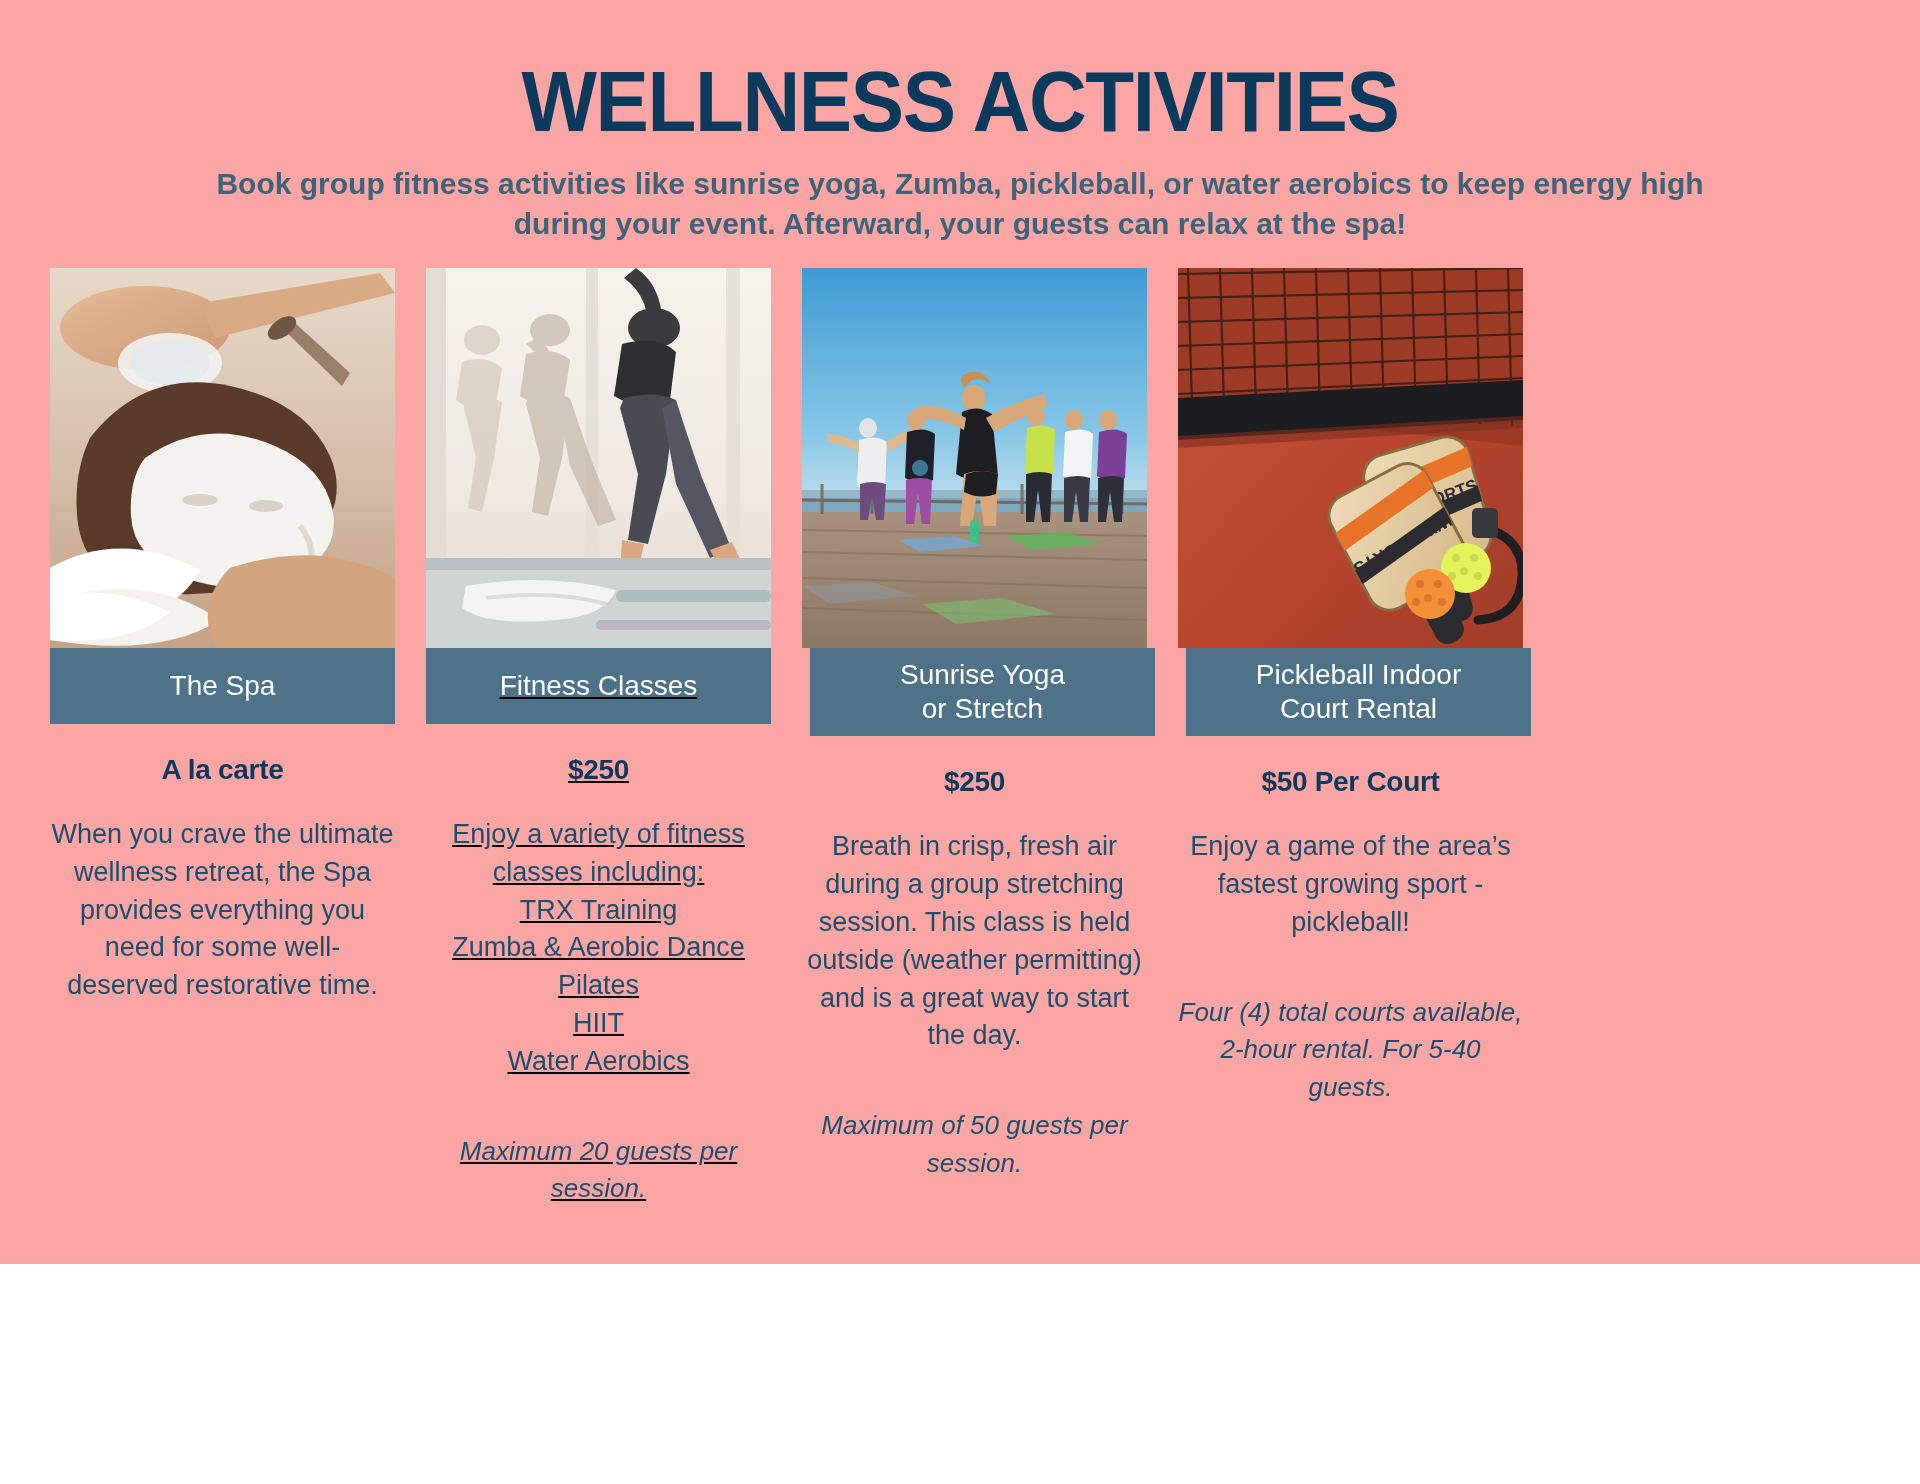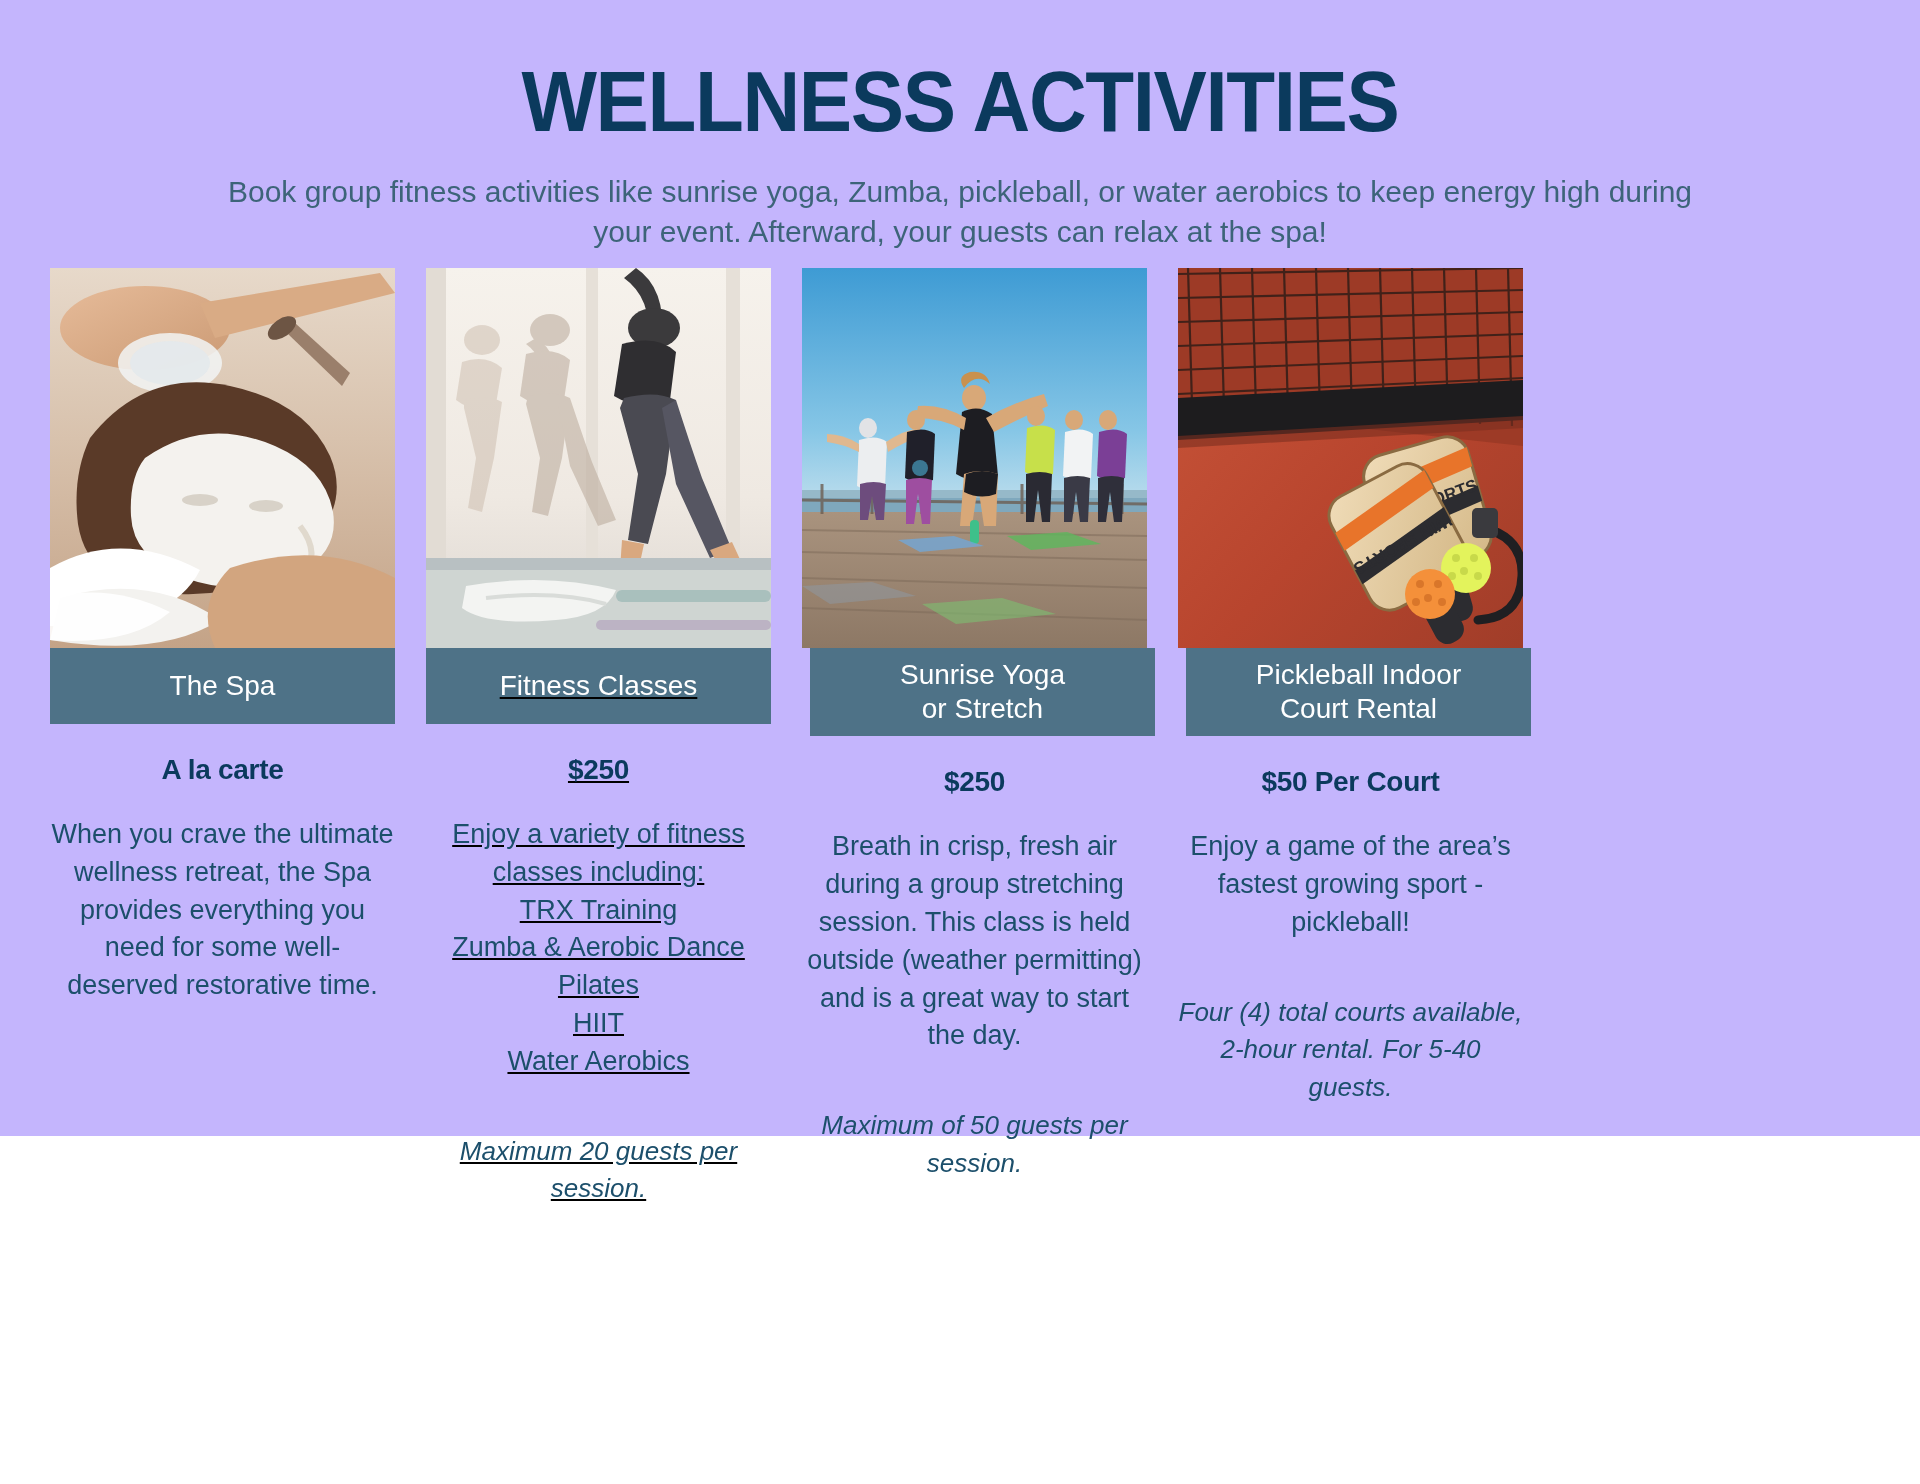--- a/index.html
+++ b/index.html
@@ -6,43 +6,43 @@
   html, body {
     width: 1920px;
     height: 1484px;
     background: #ffffff;
     font-family: "Liberation Sans", sans-serif;
     overflow: hidden;
   }
   .page {
     position: relative;
     width: 1920px;
-    height: 1136px;
-    background: #c4b5fd;
+    height: 1264px;
+    background: #fca5a5;
   }
 
   
   .header { padding-top: 58px; text-align: center; }
   .page-title {
     font-family: "Liberation Sans", sans-serif;
     font-weight: bold;
     font-size: 86px;
     letter-spacing: -1.5px;
     color: #0b3a5d;
     line-height: 1.0;
     transform: scaleX(0.93);
   }
   .page-subtitle {
-    margin: 28px auto 0 auto;
+    margin: 20px auto 0 auto;
     width: 1490px;
     font-size: 30px;
     line-height: 1.32;
     color: #3d6479;
     font-family: "Liberation Sans", sans-serif;
-    font-weight: 400;
+    font-weight: 700;
   }
 
   
   .cards {
     position: absolute;
     top: 268px;
     left: 50px;
     width: 1820px;
     display: flex;
     gap: 0px;

